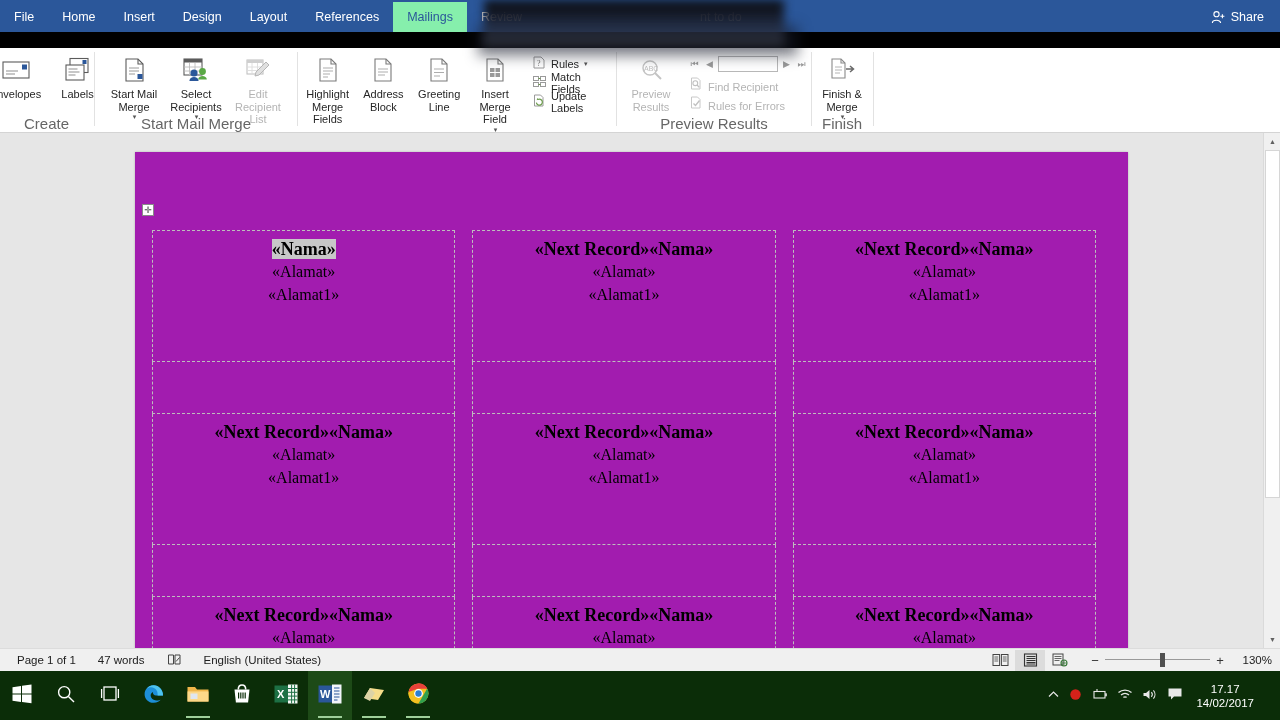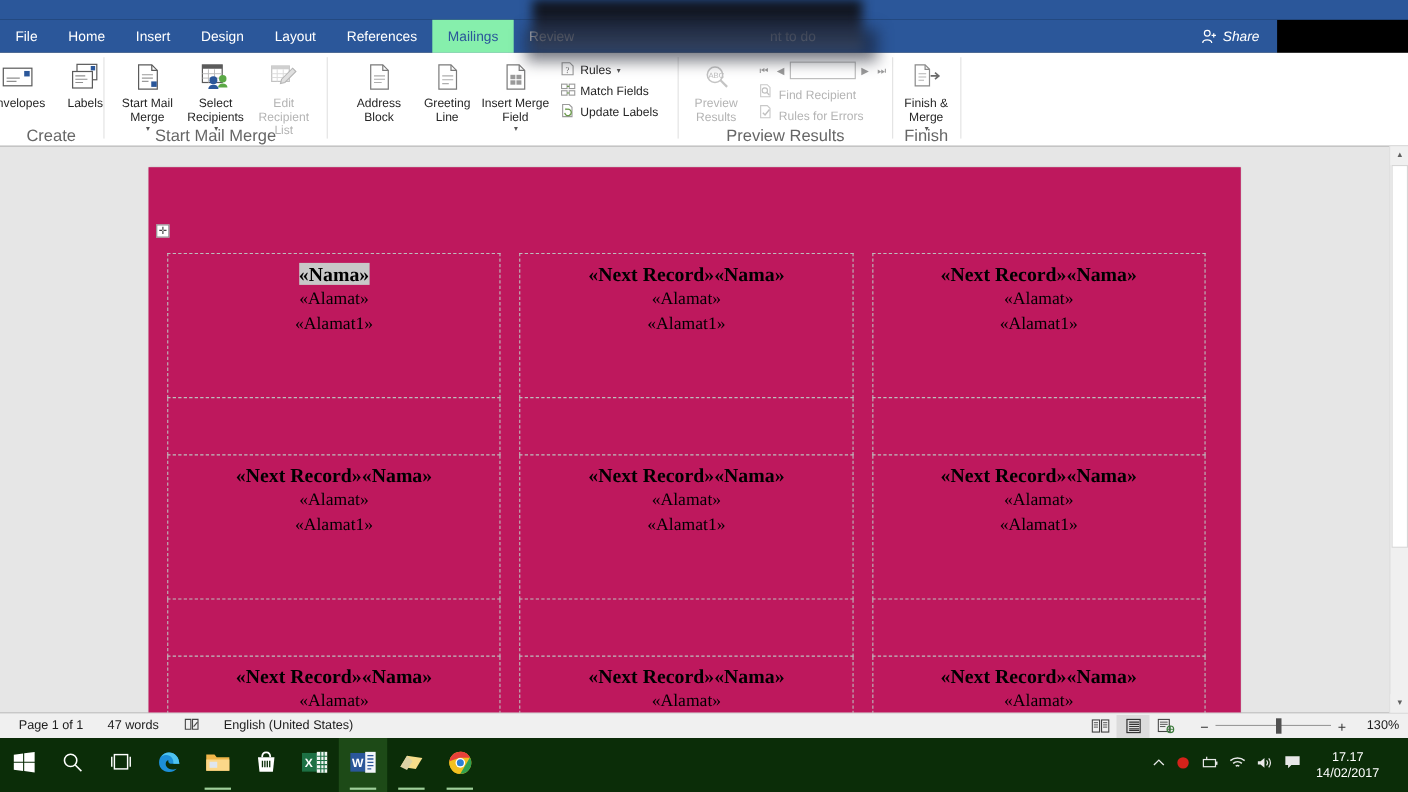--- a/index.html
+++ b/index.html
@@ -11,39 +11,39 @@
     background: #000;
   }
   #app { position: relative; width: 1280px; height: 720px; }
 
   
   .titlebar {
     position: absolute; left: 0; top: 0; width: 1280px; height: 18px;
     background: #2b579a;
   }
   .tabbar {
-    position: absolute; left: 0; top: 18px; width: 1161px; height: 30px;
+    position: absolute; left: 0; top: 2px; width: 1280px; height: 30px;
     background: #2b579a;
   }
   .tabs { display: flex; align-items: stretch; height: 30px; }
   .tab {
     color: #ffffff; font-size: 12.5px; line-height: 30px;
     padding: 0 14px; white-space: nowrap; cursor: default;
   }
   .tab.active {
     background: #86efac; color: #2b579a;
   }
   .tellme {
     position: absolute; left: 700px; top: 0; height: 30px; line-height: 30px;
     color: #cdd9ec; font-size: 12.5px; font-style: normal;
   }
   .share-btn {
     position: absolute; right: 8px; top: 0; height: 30px;
     display: flex; align-items: center; gap: 5px;
-    color: #ffffff; font-size: 12.5px; padding: 0 8px; font-style: italic;
+    color: #ffffff; font-size: 12.5px; padding: 0 8px;
   }
   .share-btn svg { display: block; }
 
   
   .ribbon {
     position: absolute; left: 0; top: 48px; width: 1280px; height: 85px;
     background: #ffffff; border-bottom: 1px solid #d4d4d4;
   }
   .rgroup {
     position: absolute; top: 0; height: 85px;
@@ -82,21 +82,21 @@
   .navbtn { width: 13px; height: 14px; display: flex; align-items: center; justify-content: center; color: #9a9a9a; font-size: 9px; }
   .navbox { width: 60px; height: 16px; border: 1px solid #b8b8b8; background: #fff; }
 
   
   .docarea {
     position: absolute; left: 0; top: 133px; width: 1280px; height: 515px;
     background: #e6e6e6; overflow: hidden;
   }
   .page {
     position: absolute; left: 135px; top: 19px; width: 993px; height: 560px;
-    background: #be185d; box-shadow: 0 0 2px rgba(0,0,0,.22);
+    background: #a21caf; box-shadow: 0 0 2px rgba(0,0,0,.22);
   }
   .tablehandle {
     position: absolute; left: 142px; top: 71px;
     width: 12px; height: 12px;
     border: 1px solid #8a8a8a; background: #fff;
     font-size: 9px; line-height: 10px; text-align: center; color: #444;
   }
   .labeltable {
     position: absolute; left: 17px; top: 78px;
     width: 944px;
@@ -311,20 +311,31 @@
           <span class="lb">Edit
 Recipient List</span>
         </div>
       </div>
       <div class="glabel">Start Mail Merge</div>
     </div>
     <div class="sep" style="left:297px;"></div>
 
     <div class="rgroup" style="left:300px; width:315px;">
       <div class="gbody">
+        <div class="bigbtn">
+          <span class="ic">
+            <svg width="28" height="26" viewBox="0 0 28 26">
+              <path d="M6 2 h11 l5 5 v17 H6 Z" fill="#fff" stroke="#7a7a7a" stroke-width="1.1"></path>
+              <path d="M17 2 v5 h5" fill="none" stroke="#7a7a7a" stroke-width="1.1"></path>
+              <path d="M9 11 h10 M9 14 h10 M9 17 h7 M9 20 h5" stroke="#adadad" stroke-width="1"></path>
+            </svg>
+          </span>
+          <span class="lb">Highlight
+Merge Fields</span>
+        </div>
         <div class="bigbtn">
           <span class="ic">
             <svg width="28" height="26" viewBox="0 0 28 26">
               <path d="M6 2 h11 l5 5 v17 H6 Z" fill="#fff" stroke="#7a7a7a" stroke-width="1.1"></path>
               <path d="M17 2 v5 h5" fill="none" stroke="#7a7a7a" stroke-width="1.1"></path>
               <path d="M9 12 h10 M9 15 h10 M9 18 h7" stroke="#adadad" stroke-width="1"></path>
             </svg>
           </span>
           <span class="lb">Address
 Block</span>

